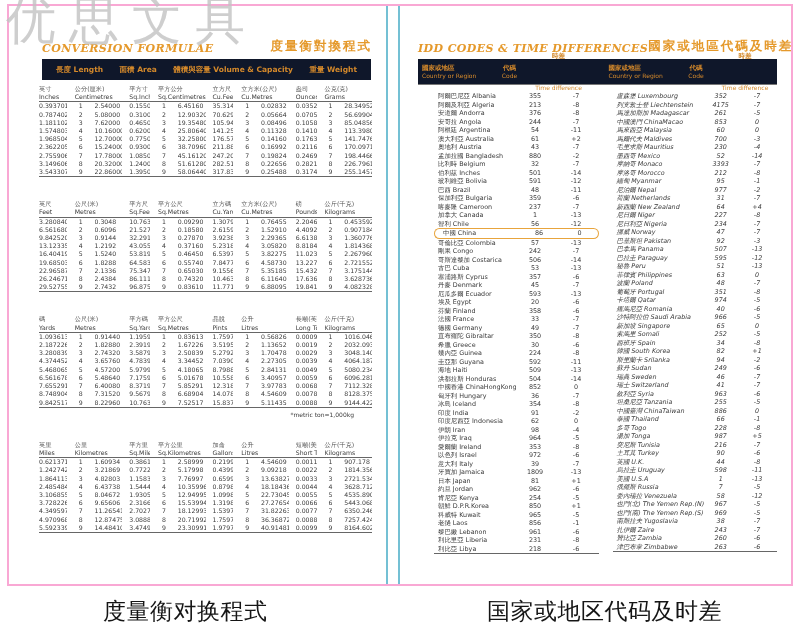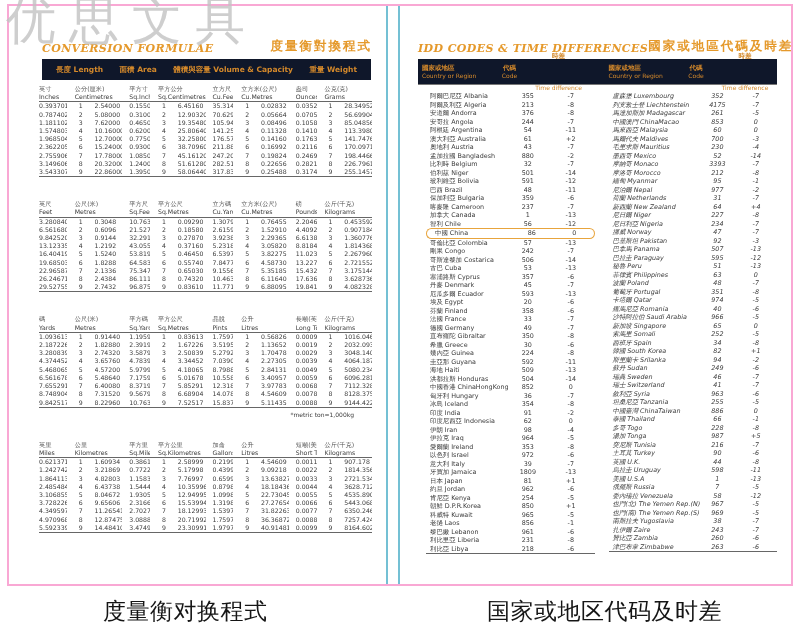--- a/index.html
+++ b/index.html
@@ -46,21 +46,21 @@
   .page-right .band{top:53px;left:20px;right:10px;height:26px;display:flex;
                     border-bottom:1px solid #777;box-sizing:border-box;}
   .band-group{flex:1;display:flex;align-items:center;padding:0 4px;box-sizing:border-box;}
   .band-group + .band-group{margin-left:14px;}
   .bh{display:flex;flex-direction:column;justify-content:center;}
   .bh .z{font-size:6.5px;font-weight:bold;color:#d4892b;line-height:8px;white-space:nowrap;}
   .bh .e{font-size:6px;color:#d4892b;line-height:8px;white-space:nowrap;}
   .bh-name{flex:1;text-align:left;}
   .bh-code{width:42px;text-align:center;align-items:center;}
   .bh-td{width:56px;text-align:center;align-items:center;gap:24px;}
-  .idd-wrap{position:absolute;top:86px;left:28px;right:10px;display:flex;}
+  .idd-wrap{position:absolute;top:86px;left:36px;right:10px;display:flex;}
   .idd-col{flex:1;}
   .idd-col + .idd-col{margin-left:14px;font-style:italic;}
   .idd-table{width:100%;border-collapse:separate;border-spacing:0;border-bottom:.8px solid #666;}
   .idd-table td{font-size:6.4px;line-height:8.5px;padding:0;white-space:nowrap;overflow:hidden;color:#3a3a3a;}
   .idd-table td.name{text-align:left;padding-left:4px;}
   .idd-table td.code{width:42px;text-align:center;}
   .idd-table td.td{width:56px;text-align:center;}
   .idd-table tr.hl td{border-top:1px solid #e8a43c;border-bottom:1px solid #e8a43c;padding-left:8px;}
   .idd-table tr.hl td:first-child{border-left:1px solid #e8a43c;border-radius:7px 0 0 7px;}
   .idd-table tr.hl td:last-child{border-right:1px solid #e8a43c;border-radius:0 7px 7px 0;}
@@ -779,21 +779,21 @@
                 <td class="name">孟加拉國 Bangladesh</td>
                 <td class="code">880</td>
                 <td class="td">-2</td>
               </tr>
               <tr>
                 <td class="name">比利時 Belgium</td>
                 <td class="code">32</td>
                 <td class="td">-7</td>
               </tr>
               <tr>
-                <td class="name">伯利茲 Niger</td>
+                <td class="name">伯利茲 Inches</td>
                 <td class="code">501</td>
                 <td class="td">-14</td>
               </tr>
               <tr>
                 <td class="name">玻利維亞 Bolivia</td>
                 <td class="code">591</td>
                 <td class="td">-12</td>
               </tr>
               <tr>
                 <td class="name">巴西 Brazil</td>

